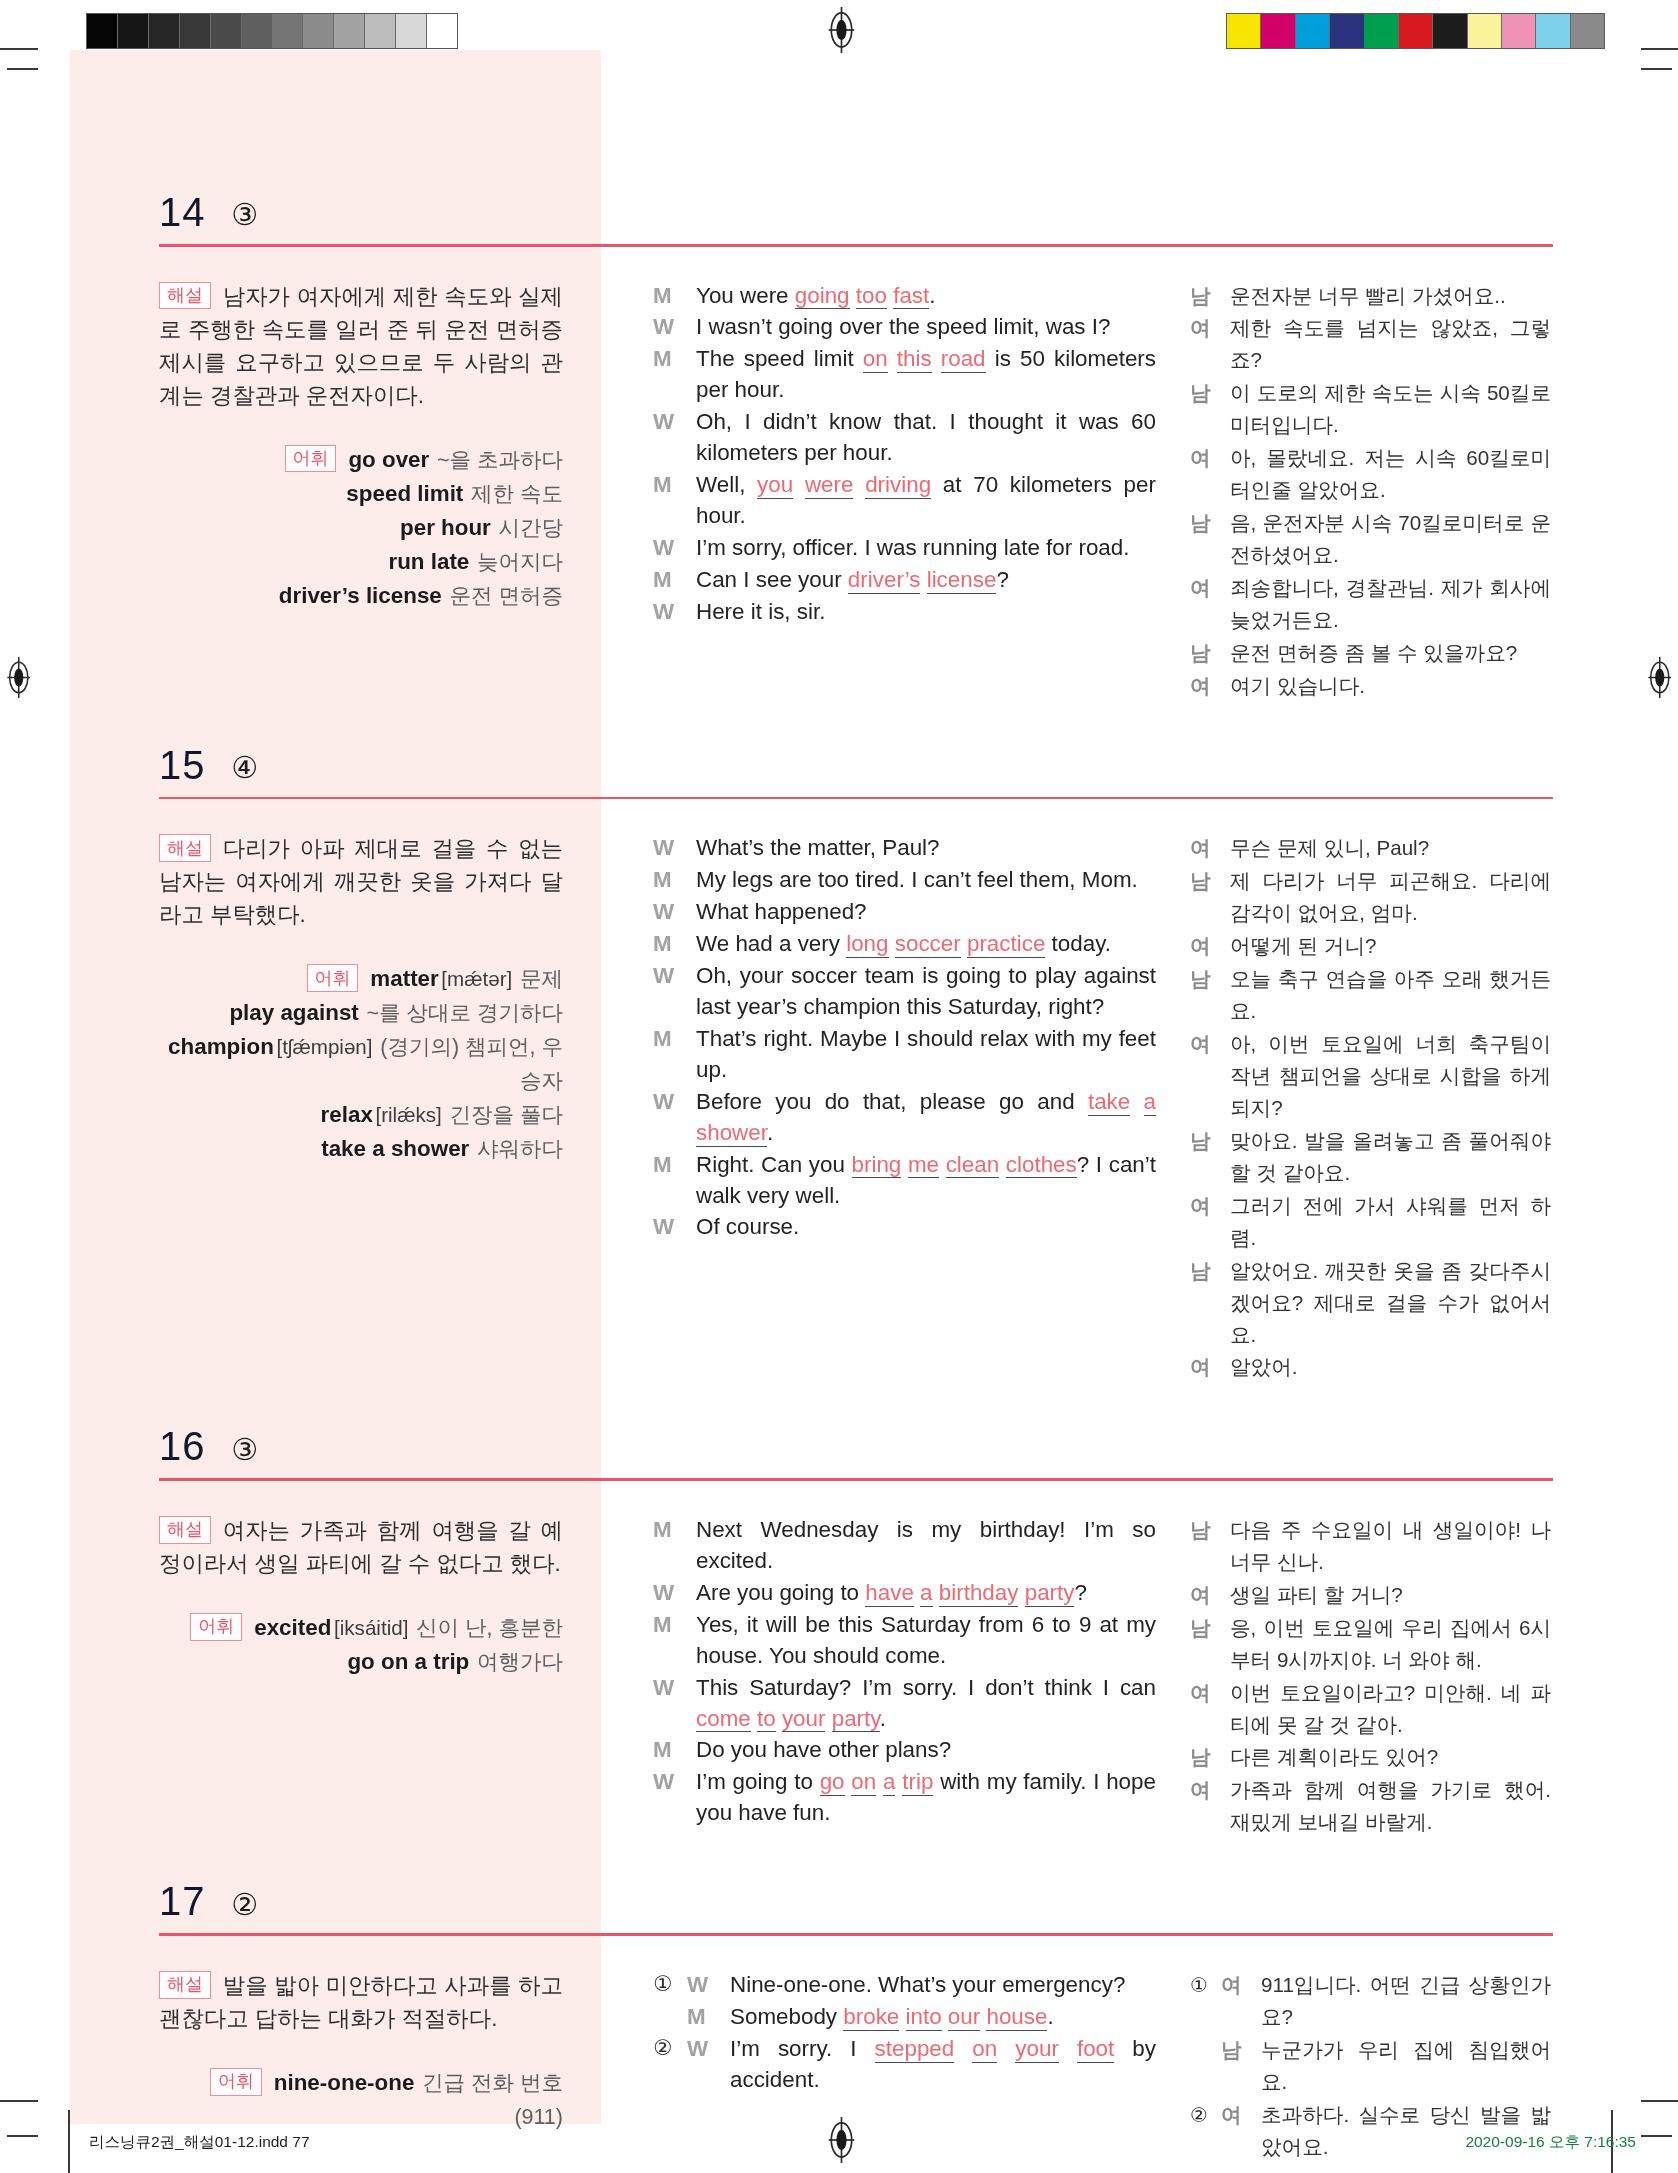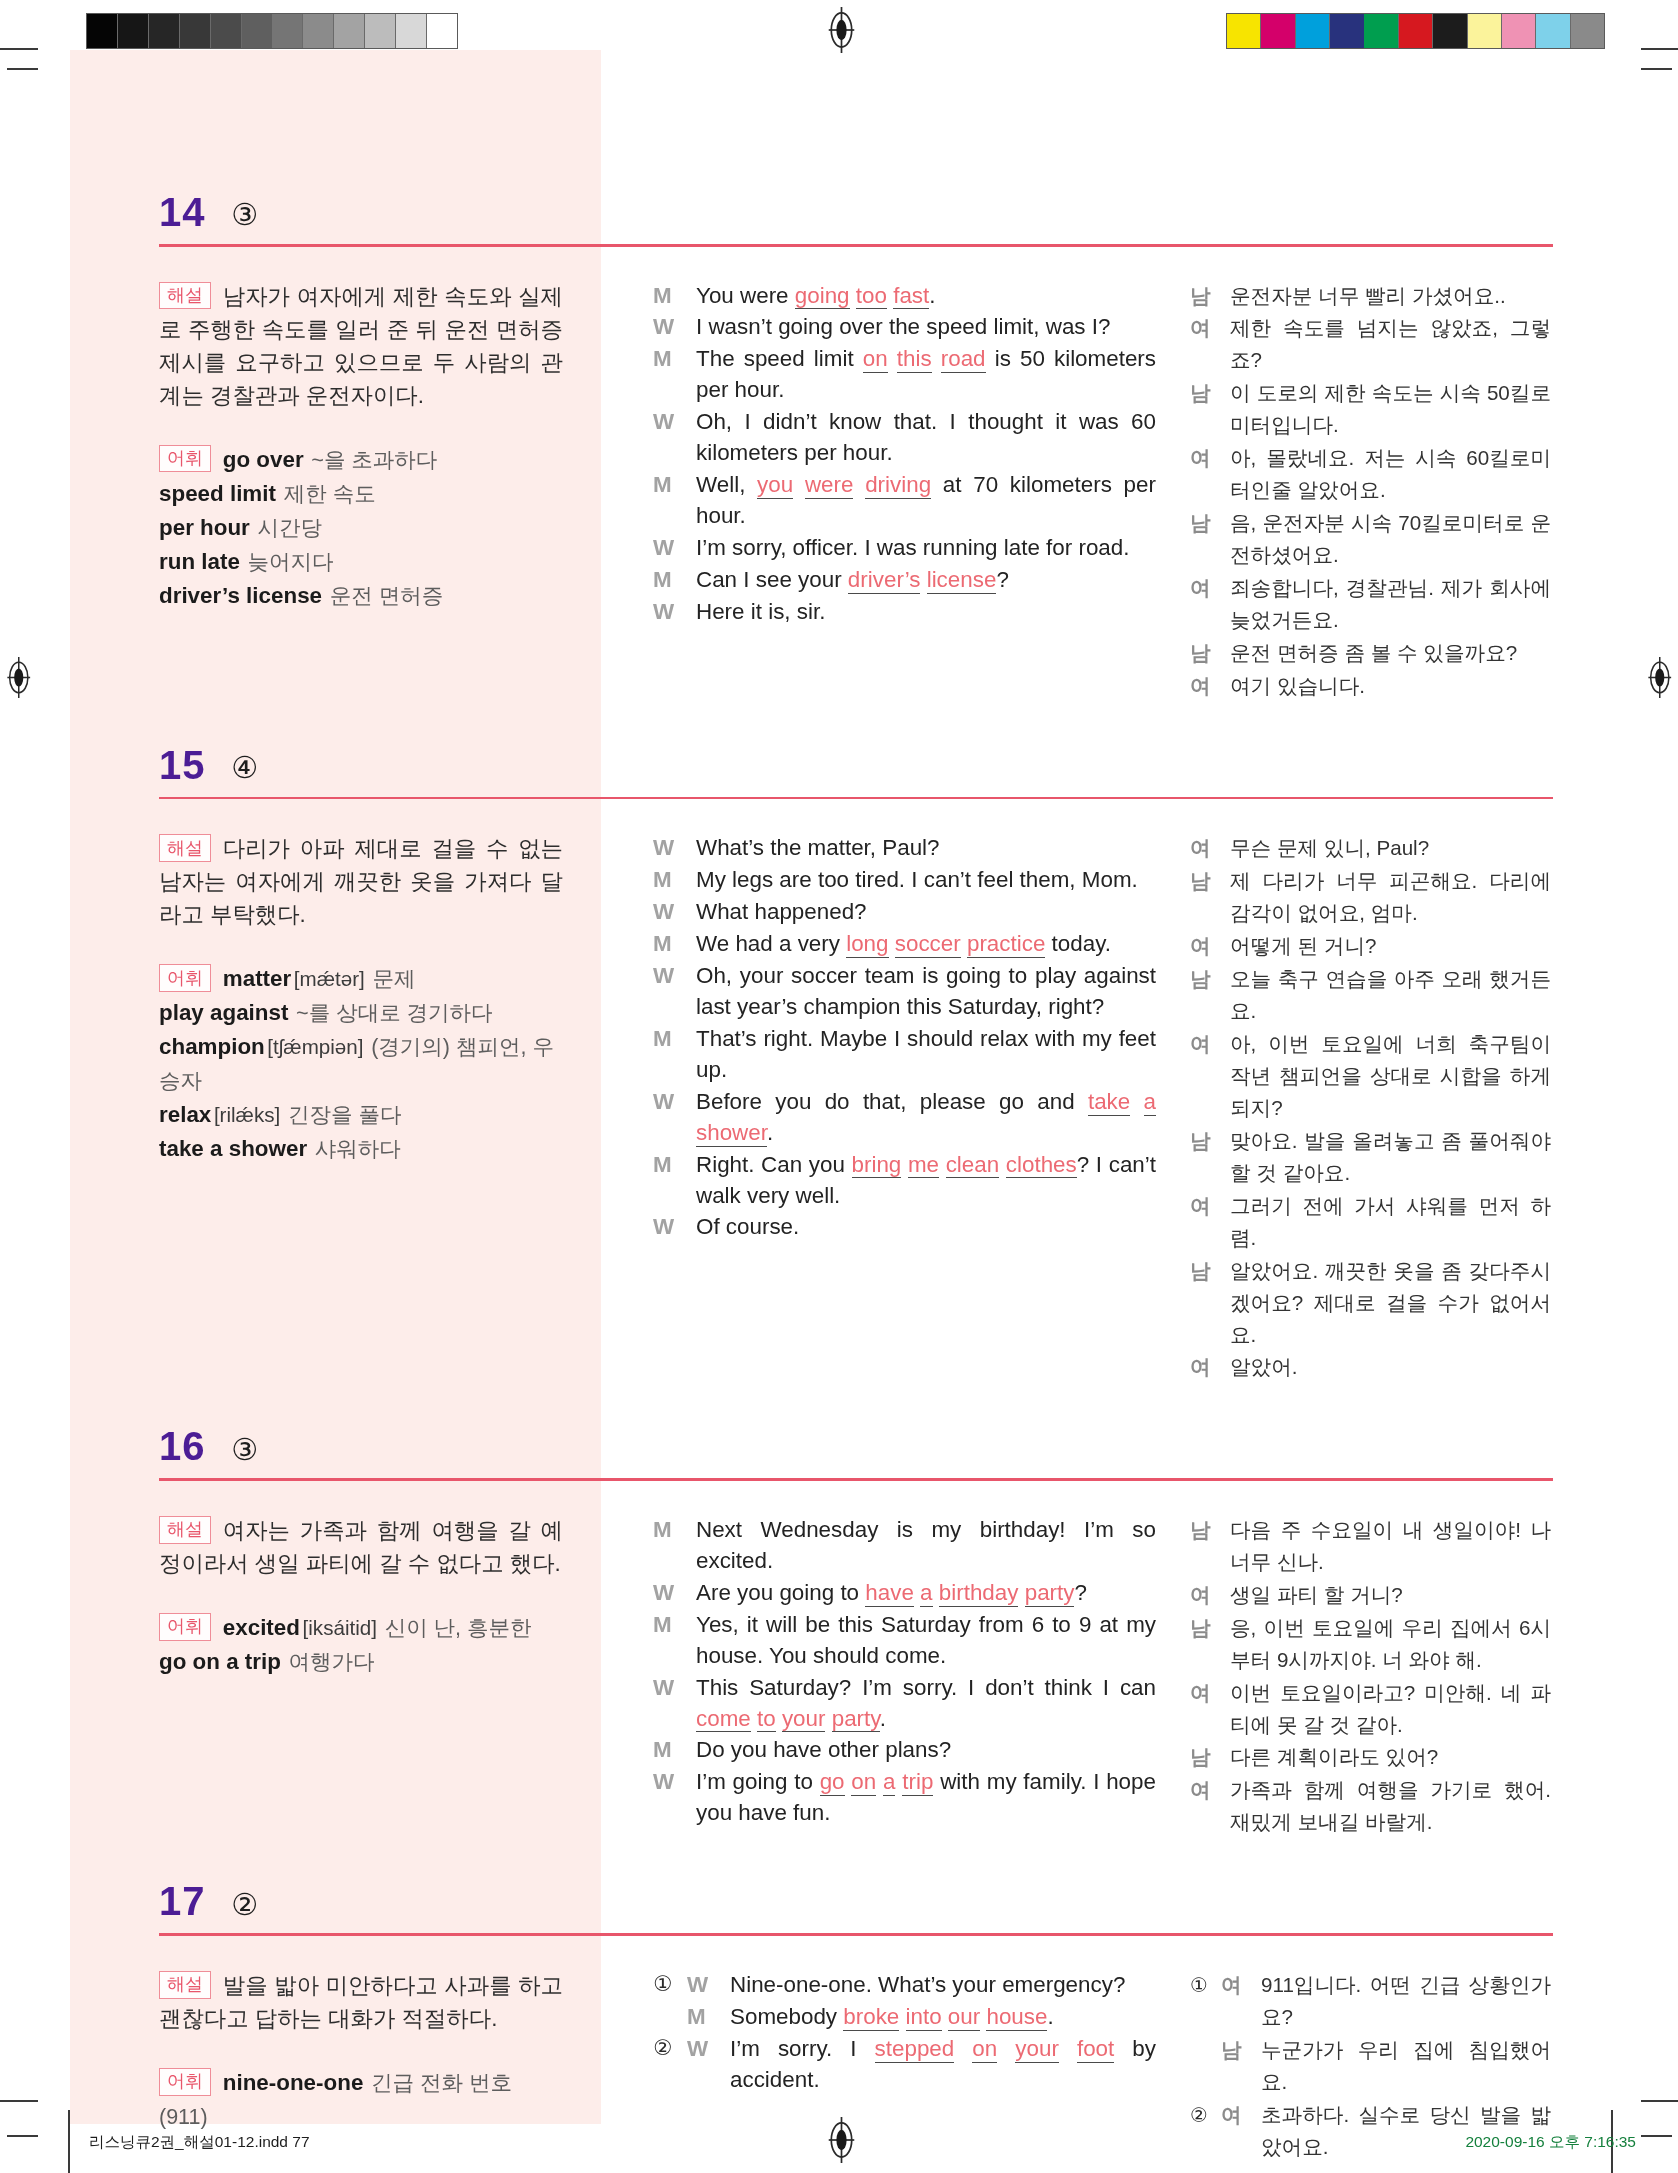--- a/index.html
+++ b/index.html
@@ -14,32 +14,32 @@
   .calbar-color{left:1226px;width:379px}
   .bar-cell{flex:1}
 
   .tick{position:absolute;background:#3a3a3a}
   .regmark{position:absolute}
 
   
   #sections{position:absolute;left:159px;top:186px;width:1394px}
   .section{margin-bottom:36px}
   .shead{height:46px;display:flex;align-items:flex-end}
-  .snum{font-size:40px;font-weight:700;color:#4c1d95;letter-spacing:0.9px;line-height:1}
+  .snum{font-size:40px;font-weight:400;color:#0f172a;letter-spacing:0.9px;line-height:1}
   .sans{font-size:30px;color:#1e1e1e;margin-left:26px;line-height:1;padding-bottom:1.7px}
   .rule{height:2.6px;background:#e8566b;margin:12px 0 33px}
   .cols{display:flex;align-items:flex-start}
   .col-left{width:404px;flex:none}
   .col-mid{width:503px;flex:none;margin-left:90px}
   .col-right{width:361px;flex:none;margin-left:34px}
 
   .explain{font-size:22.4px;line-height:33px;color:#2d2d2d;text-align:justify;margin:0 0 31px}
   .lbl{display:inline-block;border:1.7px solid #ef8d98;color:#e8566b;font-size:18px;line-height:1;
        padding:3.4px 6.9px 4.3px;margin-right:12px;vertical-align:2.6px;background:#fffdfd}
-  .vrow{font-size:22.4px;line-height:33px;color:#1f1f1f;text-align:left}
+  .vrow{font-size:22.4px;line-height:33px;color:#1f1f1f;text-align:right}
   .ven{font-weight:bold;color:#1b1b1b}
   .vipa{font-family:Liberation Sans, sans-serif;font-size:20.6px;color:#3c3c3c;margin-left:2.6px}
   .vko{color:#5d5d5d;margin-left:7.7px;font-size:21.5px;font-weight:normal}
 
   .drow{display:flex;font-size:22.4px;line-height:31px;margin-bottom:0.9px}
   .dnum{width:34px;flex:none;color:#2b2b2b;font-size:21.5px}
   .dsp{width:43px;flex:none;font-weight:bold;color:#a2a2a2}
   .dtext{flex:1;color:#232323;text-align:justify}
   .blank{color:#ec6a73;border-bottom:1.7px solid #4a4a4a;padding-bottom:0.9px}
 

